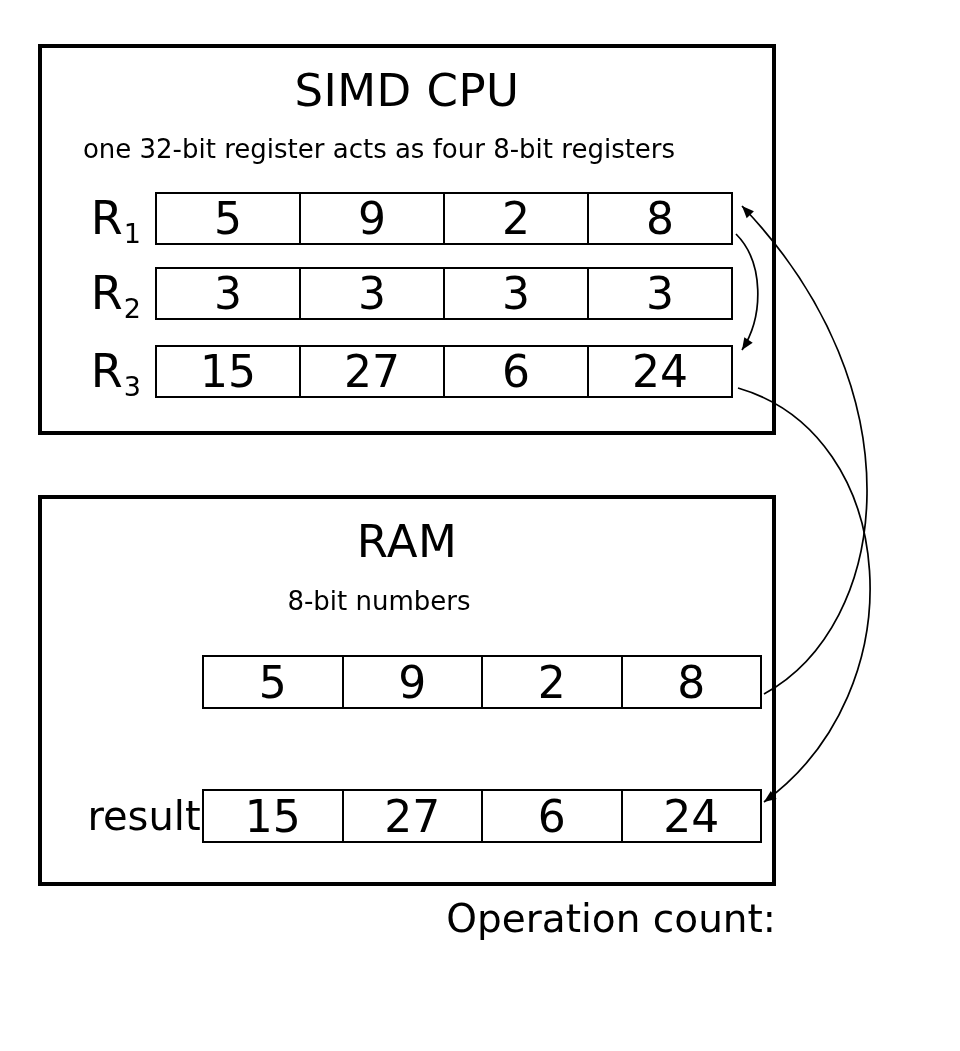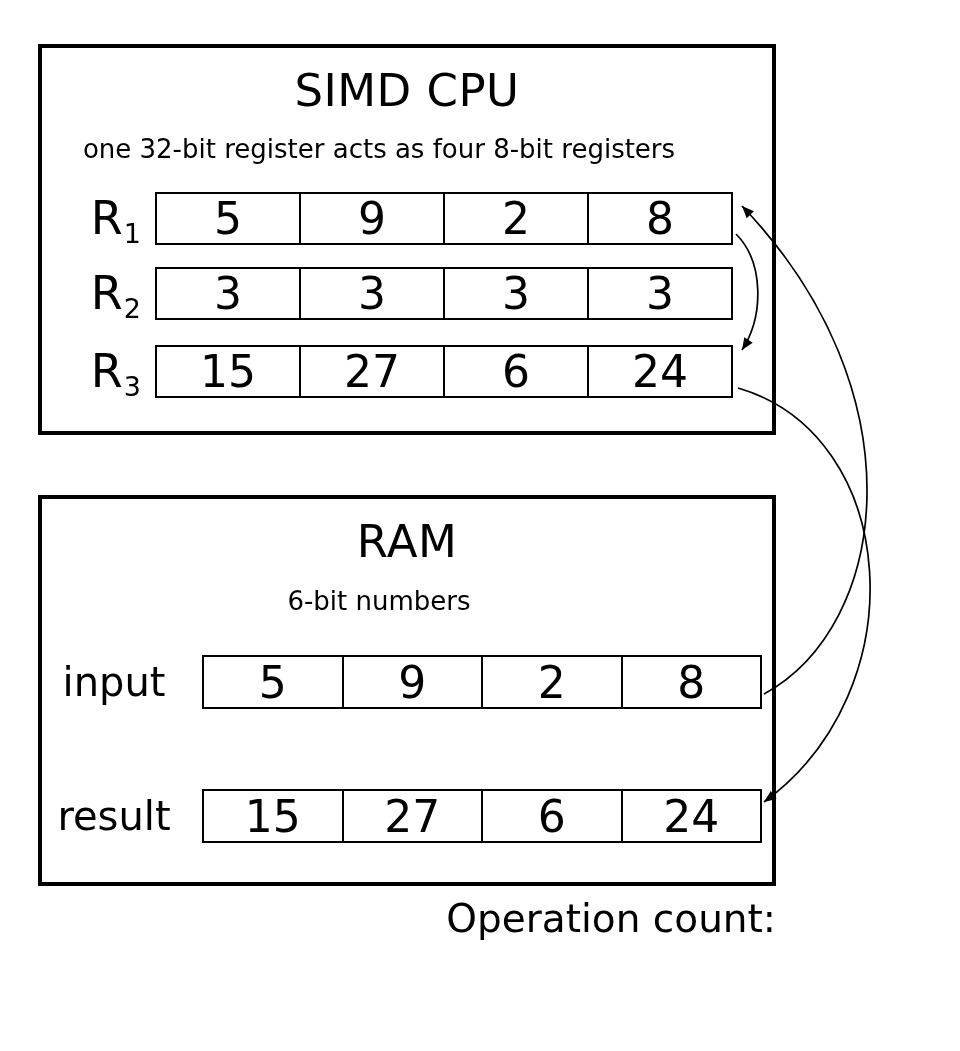--- a/index.html
+++ b/index.html
@@ -162,39 +162,38 @@
     <div class="cell">
         <span>6</span>
       </div>
     <div class="cell">
         <span>24</span>
       </div>
   </div>
 
   <div class="big-box ram-box"></div>
   <div class="box-title ram-title">RAM</div>
-  <div class="box-subtitle ram-subtitle">6-bit numbers</div>
-
-  <div class="row-label" style="top:655px;">input</div>
+  <div class="box-subtitle ram-subtitle">8-bit numbers</div>
+
   <div class="cells ram-cells" style="top:655px;">
     <div class="cell">
         <span>5</span>
       </div>
     <div class="cell">
         <span>9</span>
       </div>
     <div class="cell">
         <span>2</span>
       </div>
     <div class="cell">
         <span>8</span>
       </div>
   </div>
 
-  <div class="row-label" style="top:789px;">result</div>
+  <div class="row-label" style="top:789px;margin-left:30px;">result</div>
   <div class="cells ram-cells" style="top:789px;">
     <div class="cell">
         <span>15</span>
       </div>
     <div class="cell">
         <span>27</span>
       </div>
     <div class="cell">
         <span>6</span>
       </div>

